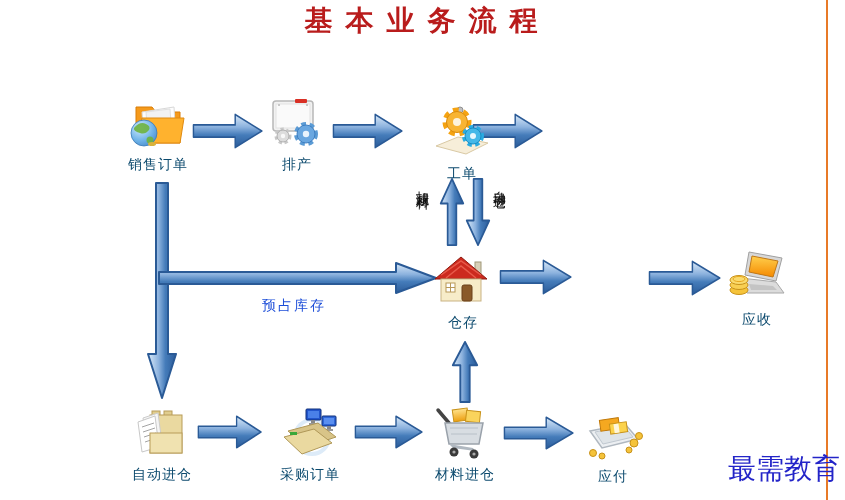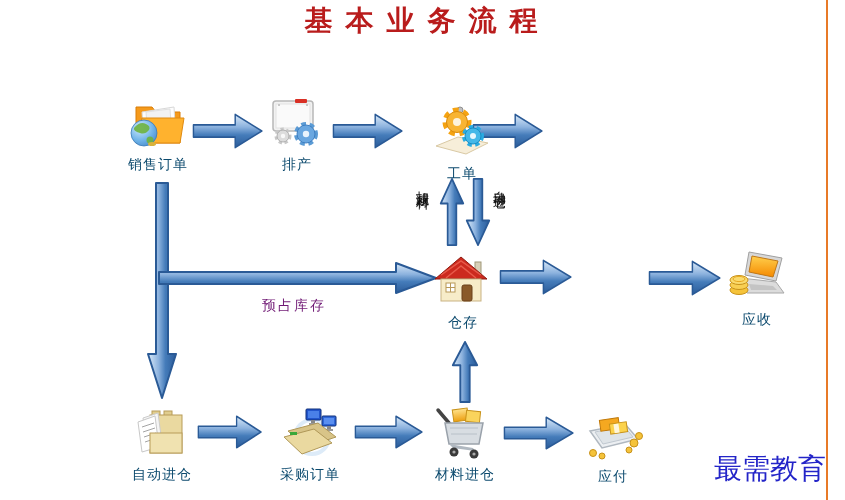--- a/index.html
+++ b/index.html
@@ -14,24 +14,24 @@
   }
   .node{position:absolute;width:80px;display:flex;flex-direction:column;align-items:center;}
   .node svg{display:block;}
   .nlbl{font-size:14px;color:#0c4a6e;margin-top:1px;white-space:nowrap;letter-spacing:1px;line-height:16px;}
   .arrow{position:absolute;}
   .arrow polygon{stroke:#2a5a96;stroke-width:2;stroke-linejoin:round;}
   .vlabel{
     position:absolute;writing-mode:vertical-rl;text-orientation:upright;
     font-size:13px;color:#111;letter-spacing:2px;line-height:15px;
   }
-  .hlabel{position:absolute;font-size:14px;color:#701a75;letter-spacing:2px;}
+  .hlabel{position:absolute;font-size:14px;color:#1d4ed8;letter-spacing:2px;}
   .divider{position:absolute;top:0;width:2px;height:500px;}
   .watermark{
-    position:absolute;left:700px;top:450px;width:140px;text-align:center;
+    position:absolute;left:700px;top:450px;width:140px;text-align:right;
     font-family:Liberation Sans, sans-serif;font-size:28px;white-space:nowrap;
   }
 </style>
 </head>
 <body>
 
 <svg width="0" height="0" style="position:absolute" aria-hidden="true">
   <defs>
     <linearGradient id="agV" x1="0" y1="0" x2="0" y2="1">
       <stop offset="0" stop-color="#d9e9f8"></stop>

